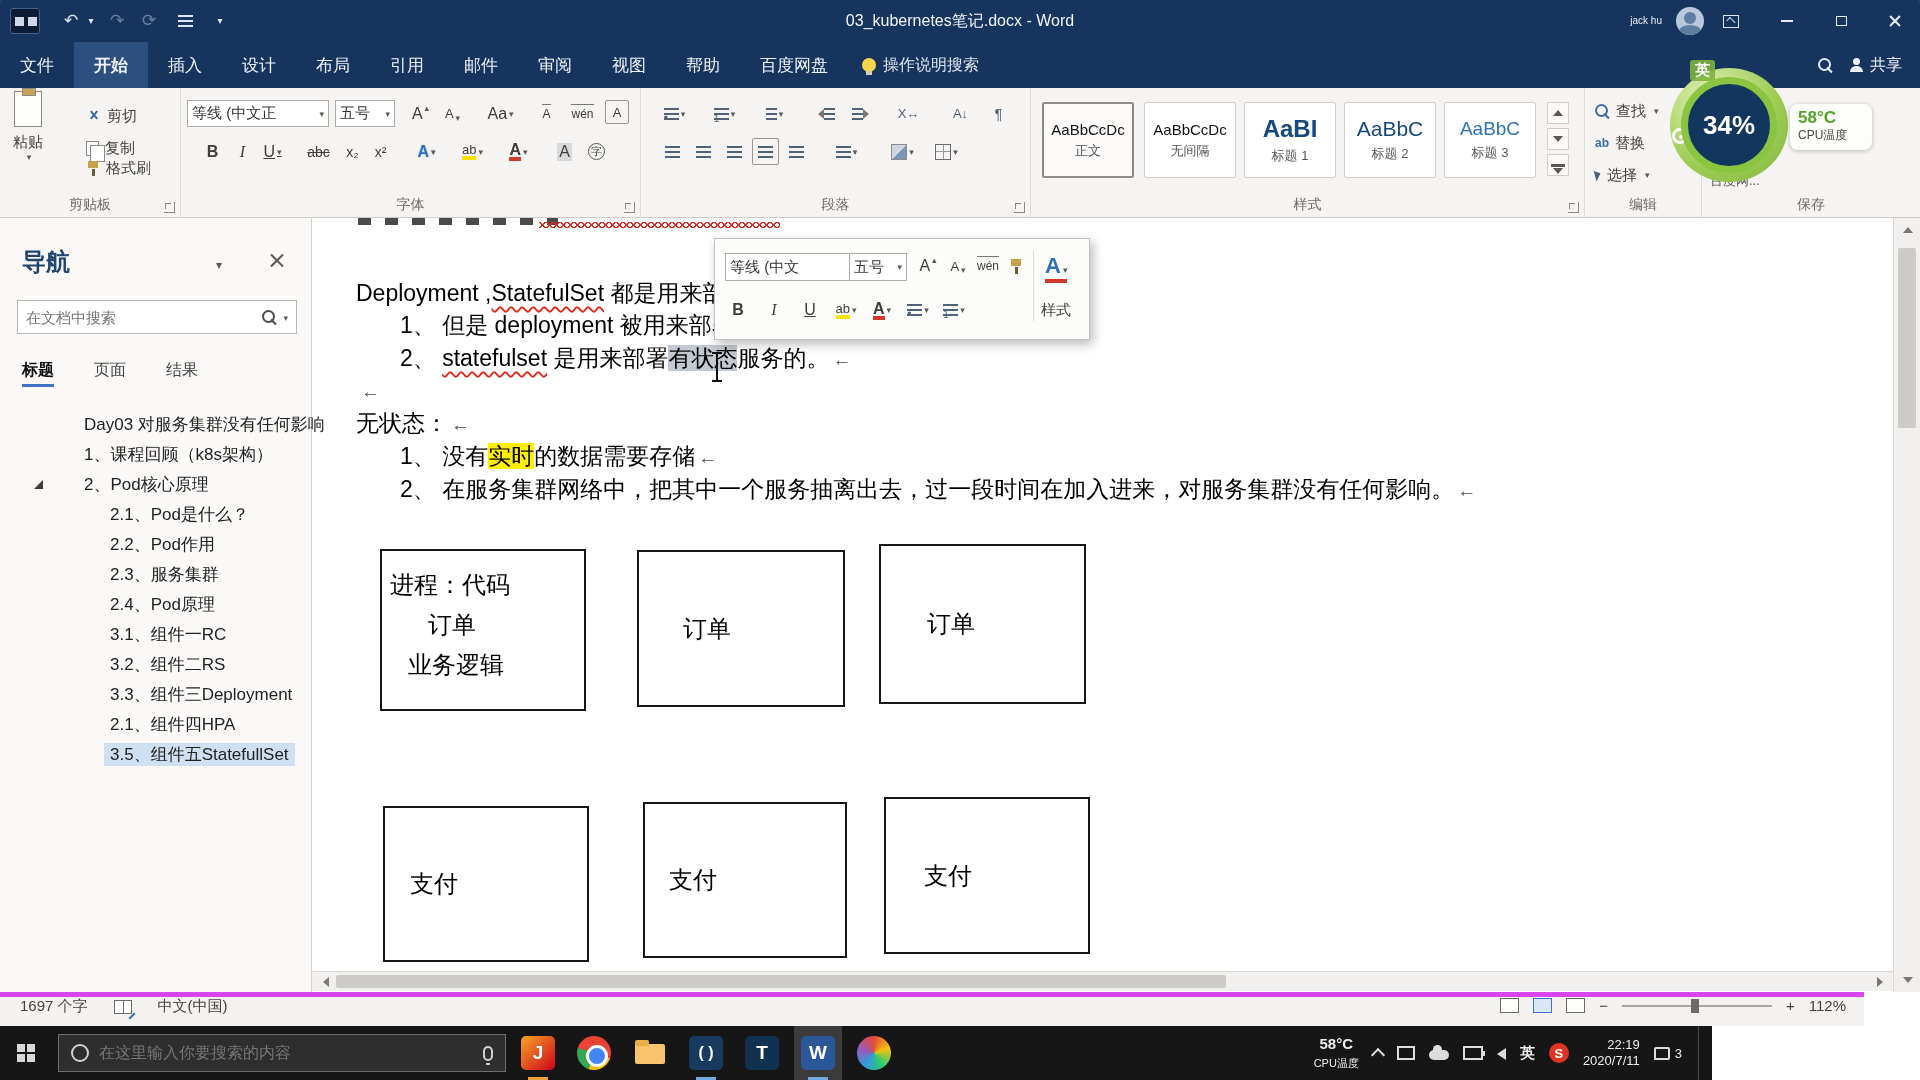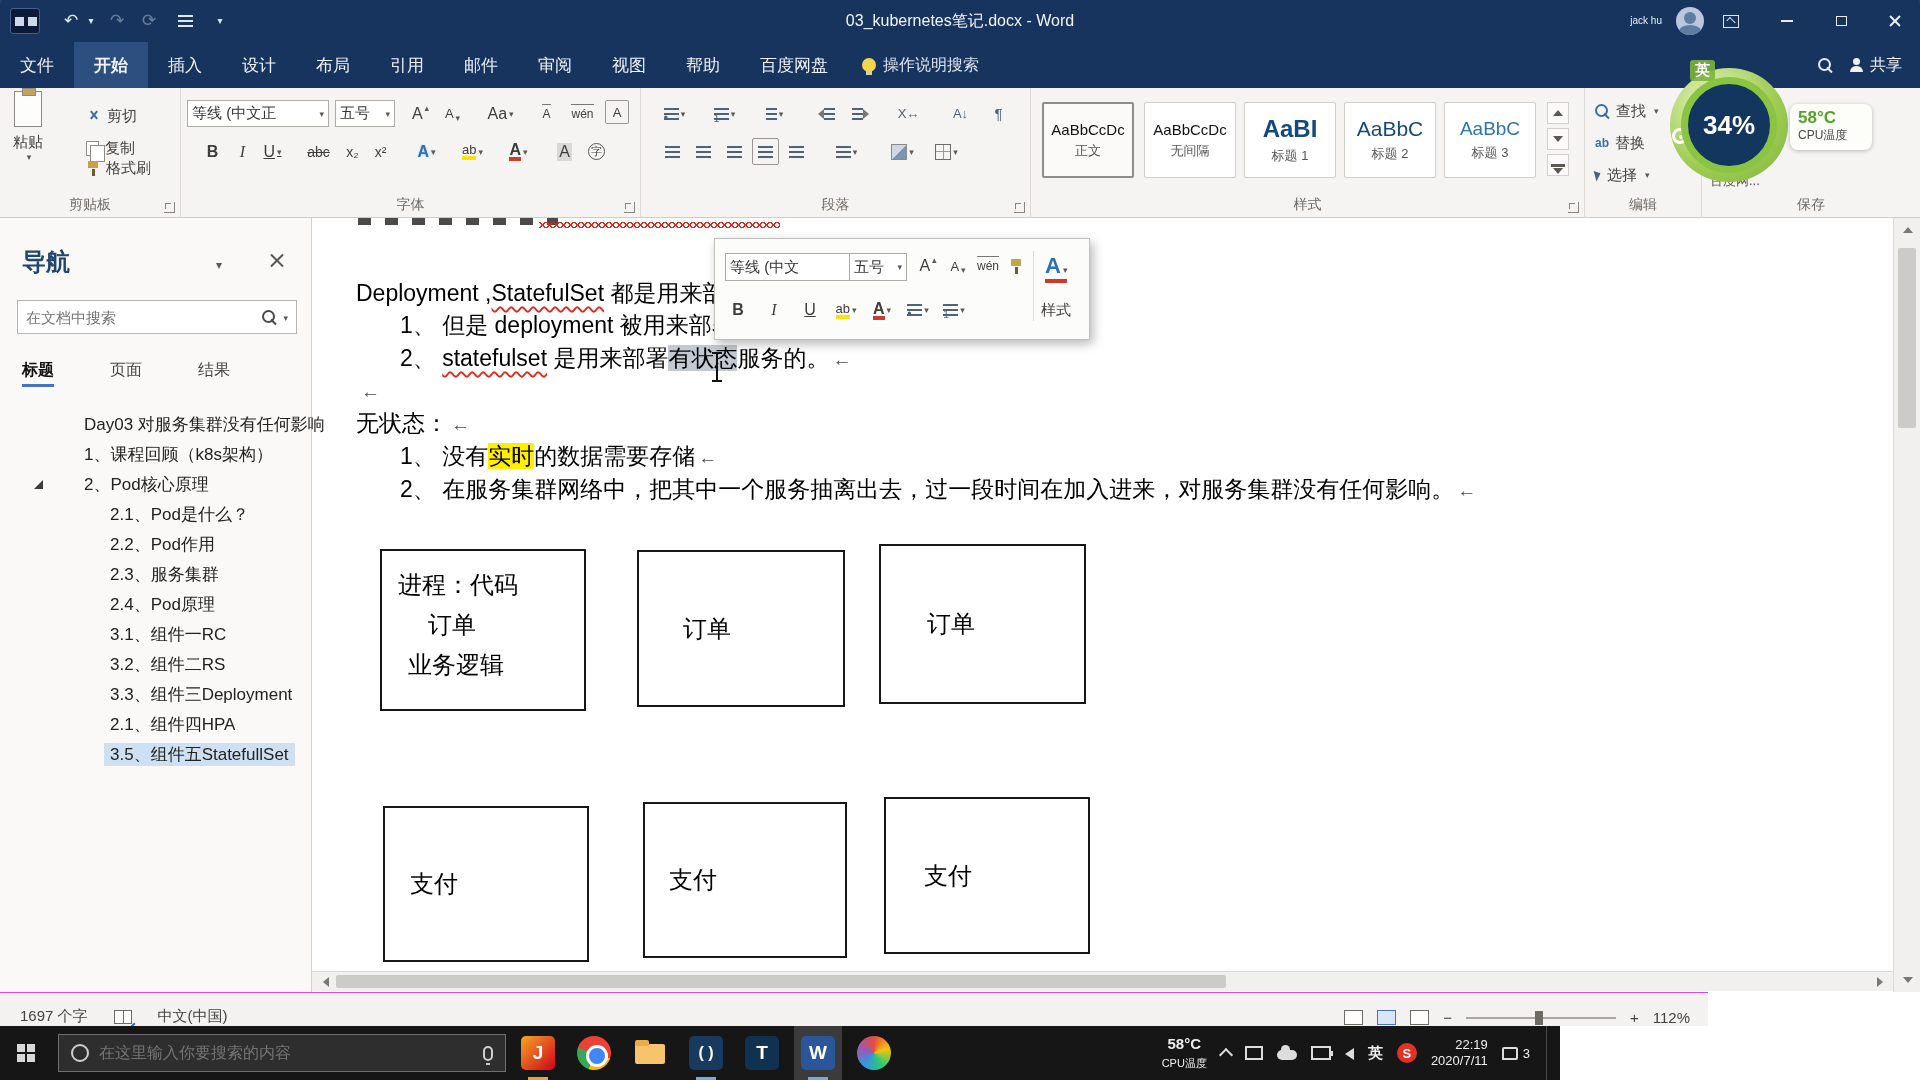--- a/index.html
+++ b/index.html
@@ -120,21 +120,21 @@
   
   #navpane{left:0;top:218px;width:312px;height:774px;background:#faf9f7;border-right:1px solid #d4d1cd;z-index:10}
   .nav-title{position:absolute;left:22px;top:28px;font-size:24px;color:#20456e;font-weight:bold}
   .nav-caret{position:absolute;left:214px;top:40px}
   .nav-close{position:absolute;right:26px;top:34px;width:16px;height:16px}
   .nav-close::before,.nav-close::after{content:"";position:absolute;left:7px;top:0;width:2px;height:17px;background:#5a5854}
   .nav-close::before{transform:rotate(45deg)}.nav-close::after{transform:rotate(-45deg)}
   .nav-search{position:absolute;left:17px;top:82px;width:280px;height:34px;background:#fff;border:1px solid #b8b5b1}
   .nav-search input{position:absolute;left:8px;top:0;width:210px;height:32px;border:0;outline:0;font-size:15px;color:#333;background:transparent;font-family:inherit}
   .nav-search .mag-wrap{position:absolute;right:8px;top:9px;color:#4a4a4a;display:flex;align-items:center;gap:4px}
-  .nav-tabs{position:absolute;left:22px;top:142px;display:flex;gap:56px;font-size:16px;color:#444}
+  .nav-tabs{position:absolute;left:22px;top:142px;display:flex;gap:40px;font-size:16px;color:#444}
   .nav-tab.active{font-weight:bold;color:#111;border-bottom:3px solid #4472c4;padding-bottom:3px}
   .tree{position:absolute;left:0;top:192px;width:312px}
   .tree-row{position:relative;height:30px;line-height:30px;font-size:17px;color:#222;white-space:nowrap}
   .tree-row .lab{padding:2px 6px}
   .tree-row.sel .lab{background:#cfe0f2}
   .lvl0{padding-left:78px}.lvl1{padding-left:104px}
   .tri-exp{position:absolute;left:34px;top:10px;width:0;height:0;border-left:9px solid transparent;border-bottom:9px solid #3e3c39}
 
   
   #docarea{left:312px;top:218px;width:1581px;height:774px;background:#fff;z-index:5;overflow:hidden}
@@ -163,33 +163,33 @@
   
   .mtb{position:absolute;left:402px;top:20px;width:376px;height:102px;background:#fcfcfb;border:1px solid #c2c0bd;box-shadow:3px 4px 10px rgba(0,0,0,.28);z-index:50}
   .mtb .combo{height:28px}
   .mtb-row2{position:absolute;left:10px;top:58px;display:flex;align-items:center;gap:10px}
   .mtb-btn{width:26px;height:26px;display:flex;align-items:center;justify-content:center;font-size:16px;color:#3f3d3a}
   .mtb-sep{width:1px;height:70px;background:#dedcd9;position:absolute;left:318px;top:12px}
   .mtb-style-a{position:absolute;left:330px;top:14px;font-size:22px;font-weight:bold;color:#2f6fb7;border-bottom:4px solid #d03a2b}
   .mtb-style-lab{position:absolute;left:326px;top:62px;font-size:15px;color:#45433f}
 
   
-  #statusbar{left:0;top:992px;width:1708px;height:34px;background:#f3f2f0;border-top:1px solid #d946ef;z-index:30;display:flex;align-items:flex-end;font-size:15px;color:#44423e}
+  #statusbar{left:0;top:992px;width:1864px;height:34px;background:#f3f2f0;border-top:5px solid #d946ef;z-index:30;display:flex;align-items:flex-start;font-size:15px;color:#44423e}
   .sb-left{display:flex;align-items:center;gap:26px;padding-left:20px}
   .book-ic{width:18px;height:14px;border:1px solid #6e6b66;position:relative;background:#fff}
   .book-ic::before{content:"";position:absolute;left:8px;top:0;width:1px;height:12px;background:#6e6b66}
   .book-ic::after{content:"";position:absolute;right:-5px;bottom:-4px;width:8px;height:2px;background:#2f6fb7;transform:rotate(-45deg)}
   .sb-right{margin-left:auto;display:flex;align-items:center;gap:14px;padding-right:18px}
   .view-ic{width:19px;height:15px;border:1px solid #6e6b66;background:#fdfdfc}
   .view-ic.active{background:#d8e6f5;border-color:#4472c4}
   .zoom-track{width:150px;height:2px;background:#a9a6a1;position:relative}
   .zoom-thumb{position:absolute;left:46%;top:-6px;width:8px;height:14px;background:#6e6b66}
 
   
-  #taskbar{left:0;top:1026px;width:1560px;height:54px;background:#161616;z-index:70;display:flex;align-items:center}
+  #taskbar{left:0;top:1026px;width:1712px;height:54px;background:#161616;z-index:70;display:flex;align-items:center}
   .tb-start{width:52px;height:54px;display:flex;align-items:center;justify-content:center}
   .winlogo{display:grid;grid-template-columns:8px 8px;grid-template-rows:8px 8px;gap:2px}
   .winlogo i{background:#d8d8d8}
   .tb-search{width:448px;height:38px;margin-left:6px;background:#2e2e2e;border:1px solid #6f6f6f;display:flex;align-items:center;padding:0 12px;gap:10px}
   .cortana{width:18px;height:18px;border:2px solid #cfcfcf;border-radius:50%}
   .tb-search input{flex:1;background:transparent;border:0;outline:0;color:#cfcfcf;font-size:16px;font-family:inherit}
   .mic{width:10px;height:15px;border:2px solid #cfcfcf;border-radius:6px;position:relative}
   .mic::after{content:"";position:absolute;left:1px;bottom:-6px;width:4px;height:4px;border-bottom:2px solid #cfcfcf}
   .tb-app{width:48px;height:54px;margin-left:8px;display:flex;align-items:center;justify-content:center;position:relative}
   .tb-app .under{position:absolute;bottom:0;left:14px;width:20px;height:3px;background:#76a9e0}
@@ -542,21 +542,21 @@
 
   <div class="doc-p" style="left:44px;top:60px"><span>Deployment ,</span><span class="wavy">StatefulSet</span><span> 都是用来部署</span></div>
   <div class="doc-p" style="left:88px;top:92px"><span>1、 但是 deployment 被用来部署</span></div>
   <div class="doc-p" style="left:88px;top:125px"><span>2、 </span><span class="wavy">statefulset</span><span> 是用来部署</span><span class="sel-gray">有状态</span><span>服务的。</span><span class="mark">←</span></div>
   <div class="doc-p" style="left:46px;top:157px"><span class="mark">←</span></div>
   <div class="doc-p" style="left:44px;top:190px"><span>无状态：</span><span class="mark">←</span></div>
   <div class="doc-p" style="left:88px;top:223px"><span>1、 没有</span><span class="hl-yellow">实时</span><span>的数据需要存储</span><span class="mark">←</span></div>
   <div class="doc-p" style="left:88px;top:256px"><span>2、 在服务集群网络中，把其中一个服务抽离出去，过一段时间在加入进来，对服务集群没有任何影响。</span><span class="mark">←</span></div>
 
   <div class="dbox" style="left:68px;top:331px;width:206px;height:162px;padding-top:14px">
-    <span class="bl" style="padding-left:16px;line-height:40px">进程：代码</span>
+    <span class="bl" style="padding-left:8px;line-height:40px">进程：代码</span>
     <span class="bl" style="padding-left:46px;line-height:40px">订单</span>
     <span class="bl" style="padding-left:26px;line-height:40px">业务逻辑</span>
   </div>
   <div class="dbox" style="left:325px;top:332px;width:208px;height:157px;display:flex;align-items:center;padding-left:44px">
       <span>订单</span>
     </div>
   <div class="dbox" style="left:567px;top:326px;width:207px;height:160px;display:flex;align-items:center;padding-left:46px">
       <span>订单</span>
     </div>
   <div class="dbox" style="left:71px;top:588px;width:206px;height:156px;display:flex;align-items:center;padding-left:25px">

